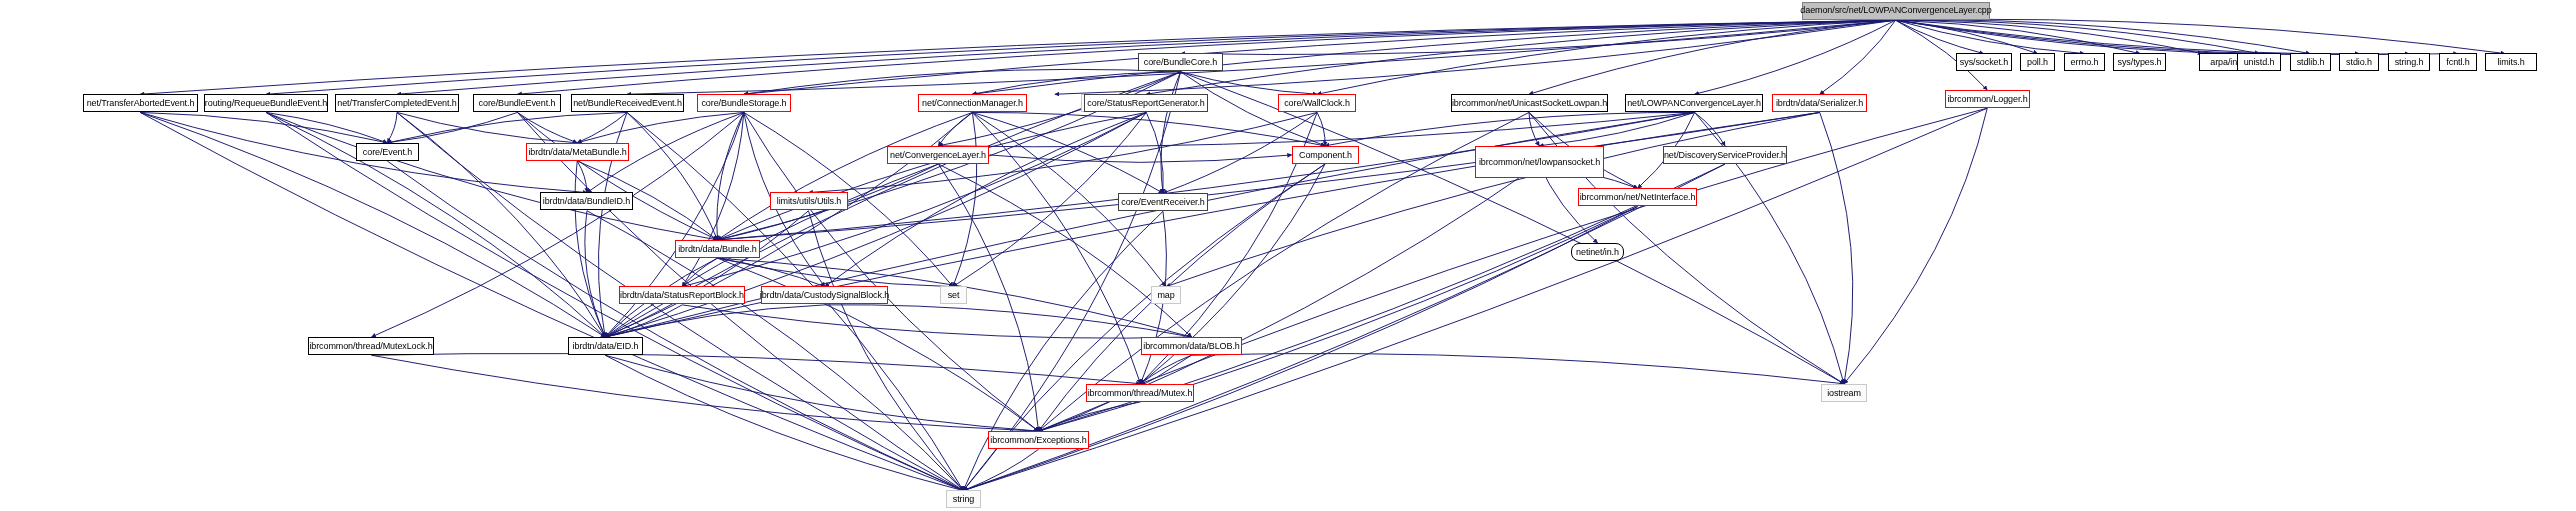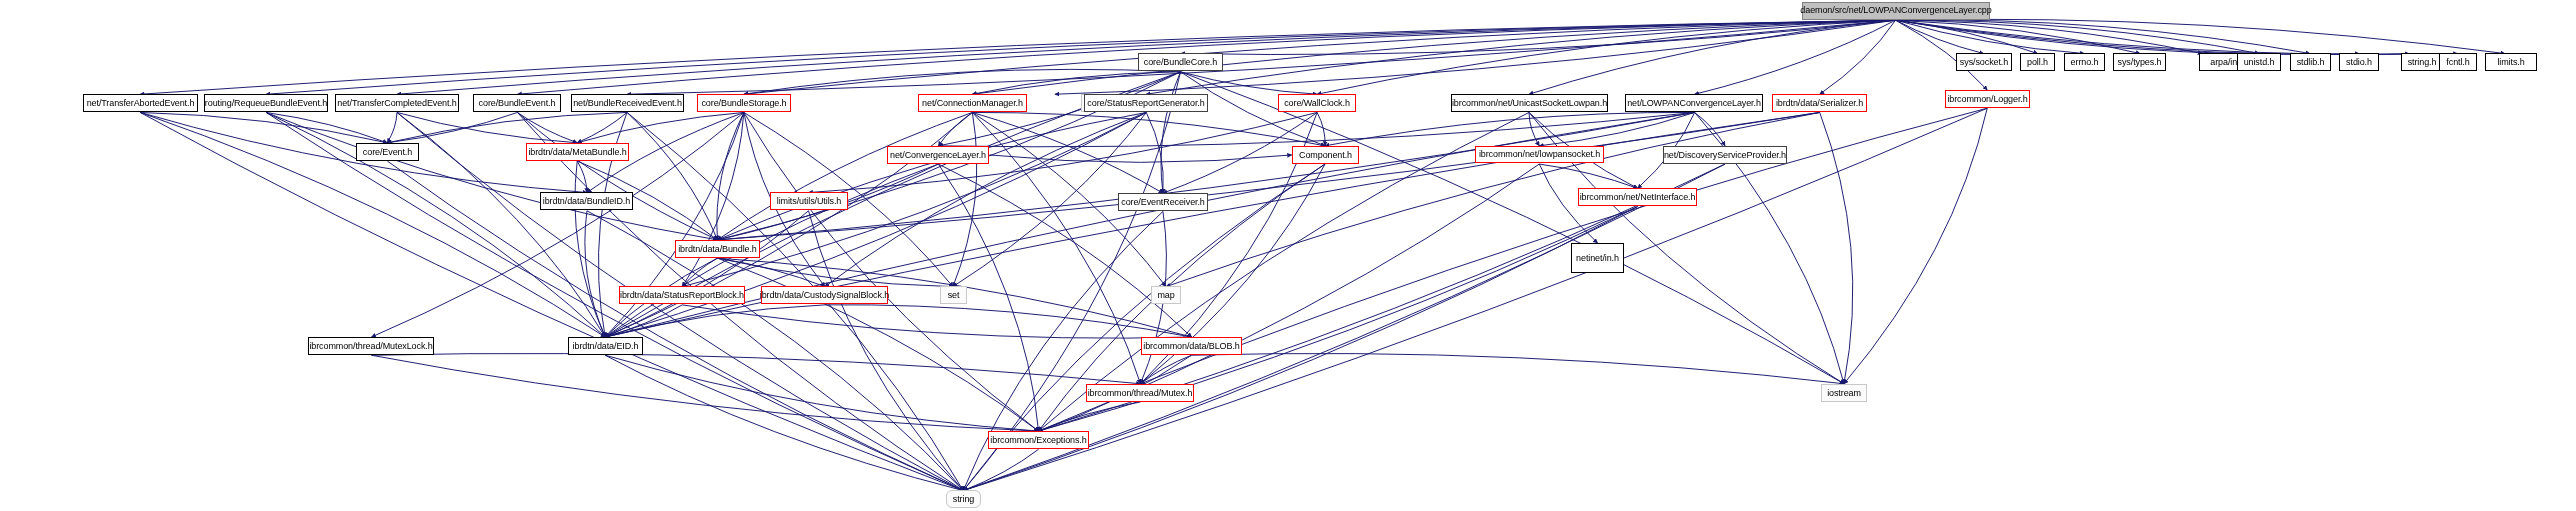--- a/index.html
+++ b/index.html
@@ -196,21 +196,21 @@
       </div>
       <div class="node" style="left: 2237px; top: 53px; width: 44px; height: 18px;">
         <span>unistd.h</span>
       </div>
       <div class="node" style="left: 2290px; top: 53px; width: 41px; height: 18px;">
         <span>stdlib.h</span>
       </div>
       <div class="node" style="left: 2339px; top: 53px; width: 40px; height: 18px;">
         <span>stdio.h</span>
       </div>
-      <div class="node" style="left: 2388px; top: 53px; width: 42px; height: 18px; margin-left: 13px;">
+      <div class="node" style="left: 2388px; top: 53px; width: 42px; height: 18px;">
         <span>string.h</span>
       </div>
       <div class="node" style="left: 2439px; top: 53px; width: 38px; height: 18px;">
         <span>fcntl.h</span>
       </div>
       <div class="node" style="left: 2485px; top: 53px; width: 52px; height: 18px;">
         <span>limits.h</span>
       </div>
       <div class="node dark" style="left: 1138px; top: 53px; width: 85px; height: 18px;">
         <span>core/BundleCore.h</span>
@@ -259,30 +259,30 @@
       </div>
       <div class="node red" style="left: 526px; top: 143px; width: 103px; height: 18px;">
         <span>ibrdtn/data/MetaBundle.h</span>
       </div>
       <div class="node red" style="left: 887px; top: 146px; width: 102px; height: 18px;">
         <span>net/ConvergenceLayer.h</span>
       </div>
       <div class="node red" style="left: 1292px; top: 146px; width: 67px; height: 18px;">
         <span>Component.h</span>
       </div>
-      <div class="node red" style="left: 1475px; top: 146px; width: 129px; height: 17px;">
+      <div class="node red" style="left: 1475px; top: 146px; width: 129px; height: 32px;">
         <span>ibrcommon/net/lowpansocket.h</span>
       </div>
       <div class="node dark" style="left: 1663px; top: 146px; width: 124px; height: 18px;">
         <span>net/DiscoveryServiceProvider.h</span>
       </div>
       <div class="node red" style="left: 1945px; top: 90px; width: 85px; height: 18px;">
         <span>ibrcommon/Logger.h</span>
       </div>
-      <div class="node" style="left: 1571px; top: 243px; width: 53px; height: 30px;">
+      <div class="node" style="left: 1571px; top: 243px; width: 53px; height: 18px; border-radius: 8px;">
         <span>netinet/in.h</span>
       </div>
       <div class="node" style="left: 540px; top: 192px; width: 93px; height: 18px;">
         <span>ibrdtn/data/BundleID.h</span>
       </div>
       <div class="node red" style="left: 770px; top: 192px; width: 78px; height: 18px;">
         <span>limits/utils/Utils.h</span>
       </div>
       <div class="node dark" style="left: 1118px; top: 193px; width: 90px; height: 18px;">
         <span>core/EventReceiver.h</span>
@@ -313,21 +313,21 @@
       </div>
       <div class="node red" style="left: 1141px; top: 337px; width: 101px; height: 18px;">
         <span>ibrcommon/data/BLOB.h</span>
       </div>
       <div class="node red" style="left: 1086px; top: 384px; width: 108px; height: 18px;">
         <span>ibrcommon/thread/Mutex.h</span>
       </div>
       <div class="node red" style="left: 988px; top: 431px; width: 101px; height: 18px;">
         <span>ibrcommon/Exceptions.h</span>
       </div>
-      <div class="node stl" style="left: 946px; top: 490px; width: 35px; height: 18px; border-radius: 6px;">
+      <div class="node stl" style="left: 946px; top: 490px; width: 35px; height: 18px;">
         <span>string</span>
       </div>
       <div class="node stl" style="left: 1821px; top: 384px; width: 46px; height: 18px;">
         <span>iostream</span>
       </div>
     </div>
 </div>
 
 
 </body></html>

